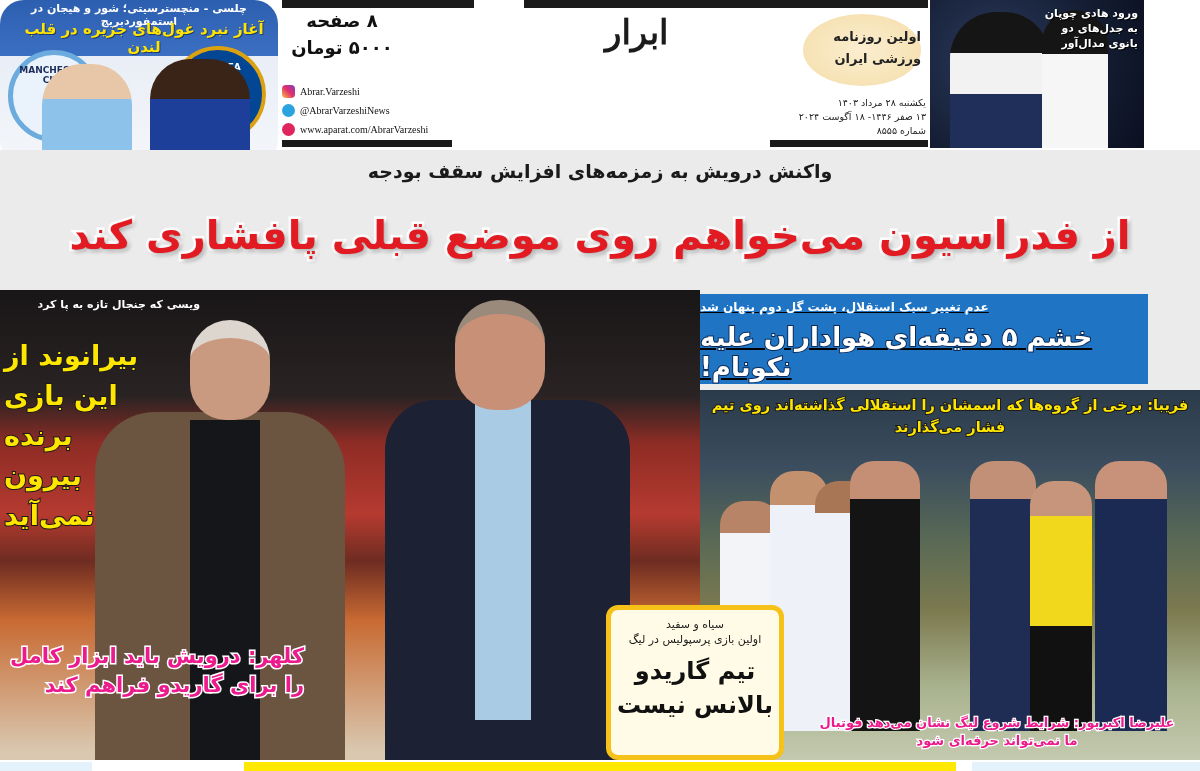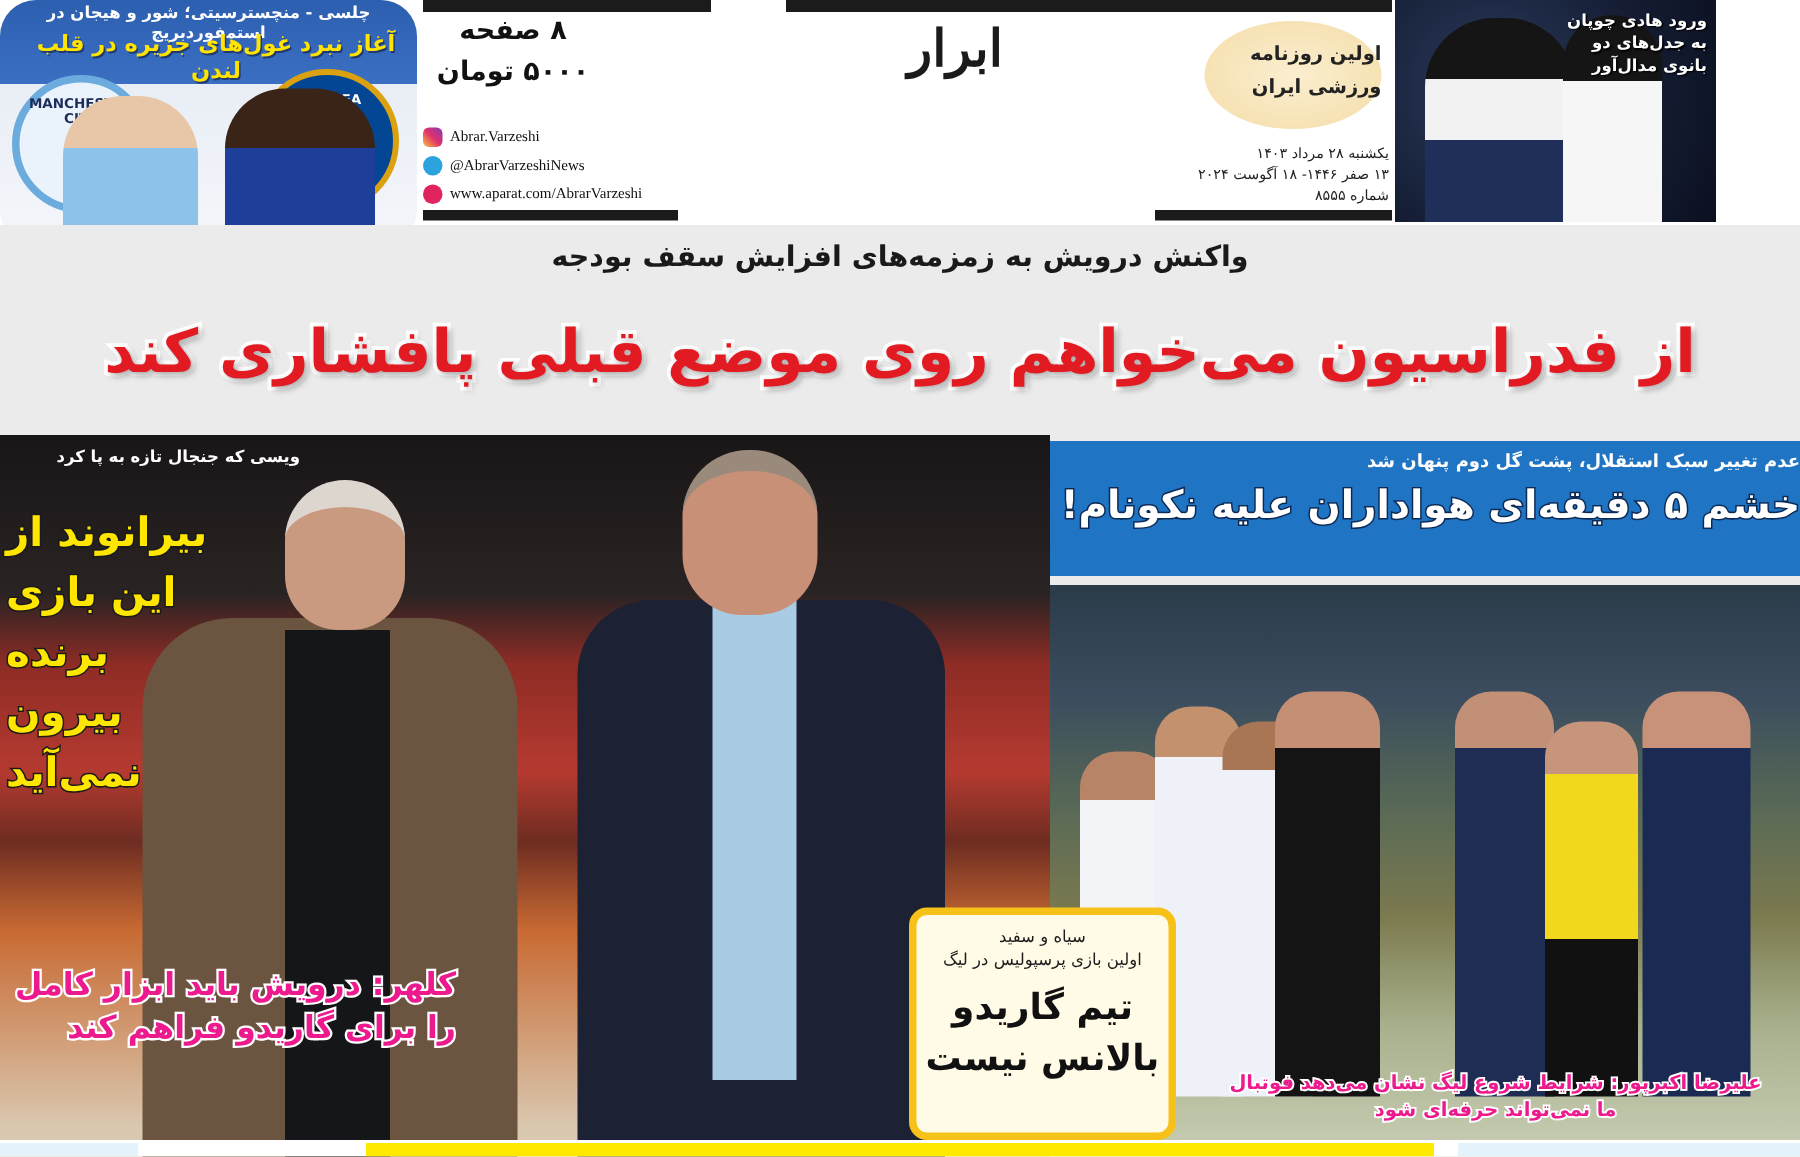--- a/index.html
+++ b/index.html
@@ -92,21 +92,21 @@
     font: 900 21px "DejaVu Sans", sans-serif; color: #ec1a8d; line-height: 29px; z-index: 6;
     -webkit-text-stroke: 3px #ffffff; paint-order: stroke fill; }
 
   .callout { position: absolute; left: 606px; top: 455px; width: 178px; height: 155px; background: #fffbe7;
     border: 5px solid #f6c21a; border-radius: 12px; text-align: center; direction: rtl; z-index: 7; }
   .callout .k1 { display: block; margin-top: 8px; font: 11px "DejaVu Sans", sans-serif; color: #1a1a1a; }
   .callout .k2 { display: block; margin-top: 2px; font: 11px "DejaVu Sans", sans-serif; color: #1a1a1a; }
   .callout .t { display: block; margin-top: 8px; font: 900 24px "DejaVu Sans", sans-serif; color: #111; line-height: 34px; }
 
   
-  .blue-band { position: absolute; left: 700px; top: 144px; width: 500px; height: 90px; background: #1f74c4; direction: rtl; text-align: right; z-index: 4; }
+  .blue-band { position: absolute; left: 700px; top: 144px; width: 448px; height: 90px; background: #1f74c4; direction: rtl; text-align: left; z-index: 4; text-decoration: underline; }
   .blue-band .kicker { display: block; margin-top: 6px; font: bold 12px "DejaVu Sans", sans-serif; color: #fff; }
   .blue-band .title { display: block; margin-top: 8px; font: 900 26px "DejaVu Sans", sans-serif; color: #fff;
     -webkit-text-stroke: 2px #0d2a55; paint-order: stroke fill; }
 
   .match-photo { position: absolute; left: 700px; top: 240px; width: 500px; height: 381px; overflow: hidden;
     background: linear-gradient(180deg, #2b3b4a 0%, #3b4d5e 20%, #5a6a55 40%, #7c7a4f 58%, #a9b28e 78%, #c8cdb4 100%); }
   .fig { position: absolute; bottom: 40px; border-radius: 24px 24px 0 0; }
   .fig.p1 { left: 20px; width: 60px; height: 230px; background: linear-gradient(180deg,#b88468 0 14%, #f2f4f8 14%); }
   .fig.p2 { left: 70px; width: 58px; height: 260px; background: linear-gradient(180deg,#c4916f 0 13%, #eef1f7 13%); }
   .fig.p3 { left: 115px; width: 60px; height: 250px; background: linear-gradient(180deg,#a97655 0 13%, #eef1f7 13%); }
@@ -226,20 +226,21 @@
   </div>
 
   <div class="match-photo">
     <div class="fig p1"></div>
     <div class="fig p2"></div>
     <div class="fig p3"></div>
     <div class="fig coach"></div>
     <div class="fig official"></div>
     <div class="fig referee"></div>
     <div class="fig official2"></div>
+    <div class="caption">فریبا: برخی از گروه‌ها که اسمشان را استقلالی گذاشته‌اند روی تیم فشار می‌گذارند</div>
     <div class="quote">علیرضا اکبرپور: شرایط شروع لیگ نشان می‌دهد فوتبال ما نمی‌تواند حرفه‌ای شود</div>
   </div>
 </main>
 
 <div class="bottom-strip">
   <div class="b1"></div>
   <div class="y"></div>
   <div class="b2"></div>
 </div>
 

